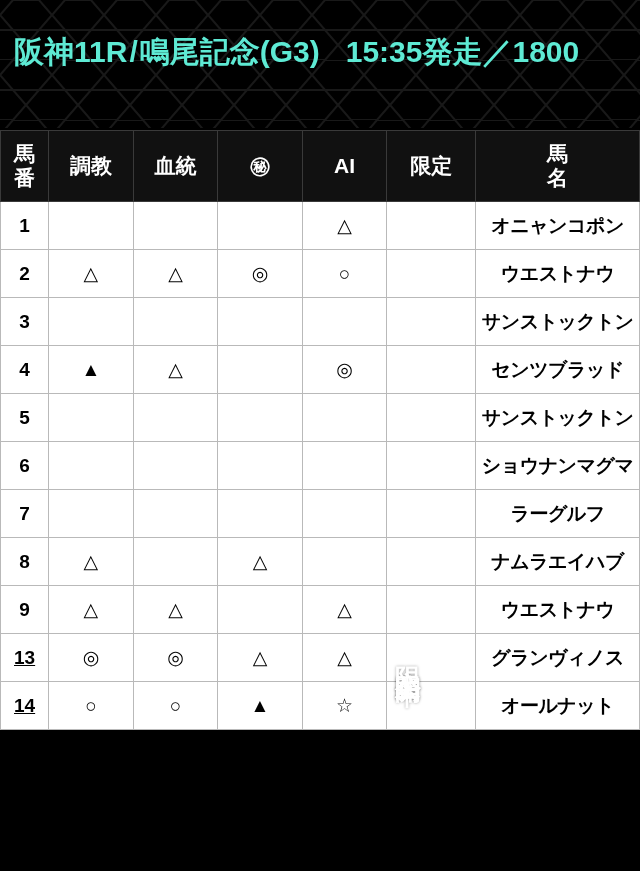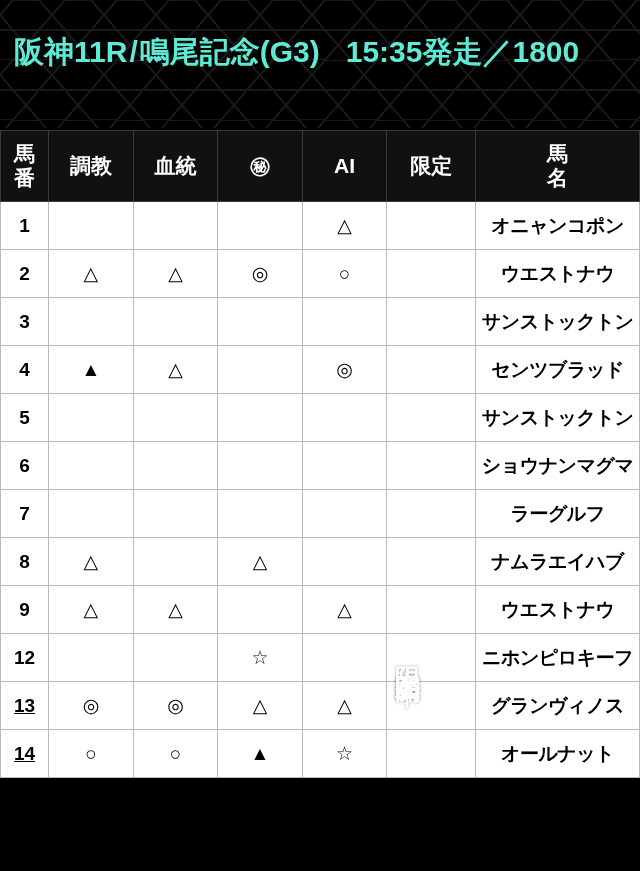--- a/index.html
+++ b/index.html
@@ -254,29 +254,20 @@
           <tr>
             <td class="num f-green">9</td>
             <td class="mark">△</td>
             <td class="mark">△</td>
             <td class="mark"></td>
             <td class="mark">△</td>
             <td class="ltd"></td>
             <td class="hname">ウエストナウ</td>
           </tr>
           <tr>
-            <td class="num f-orange">12</td>
-            <td class="mark"></td>
-            <td class="mark"></td>
-            <td class="mark">☆</td>
-            <td class="mark"></td>
-            <td class="ltd"></td>
-            <td class="hname">ニホンピロキーフ</td>
-          </tr>
-          <tr>
             <td class="num f-pink">13</td>
             <td class="mark">◎</td>
             <td class="mark">◎</td>
             <td class="mark">△</td>
             <td class="mark">△</td>
             <td class="ltd"></td>
             <td class="hname">グランヴィノス</td>
           </tr>
           <tr>
             <td class="num f-pink">14</td>

